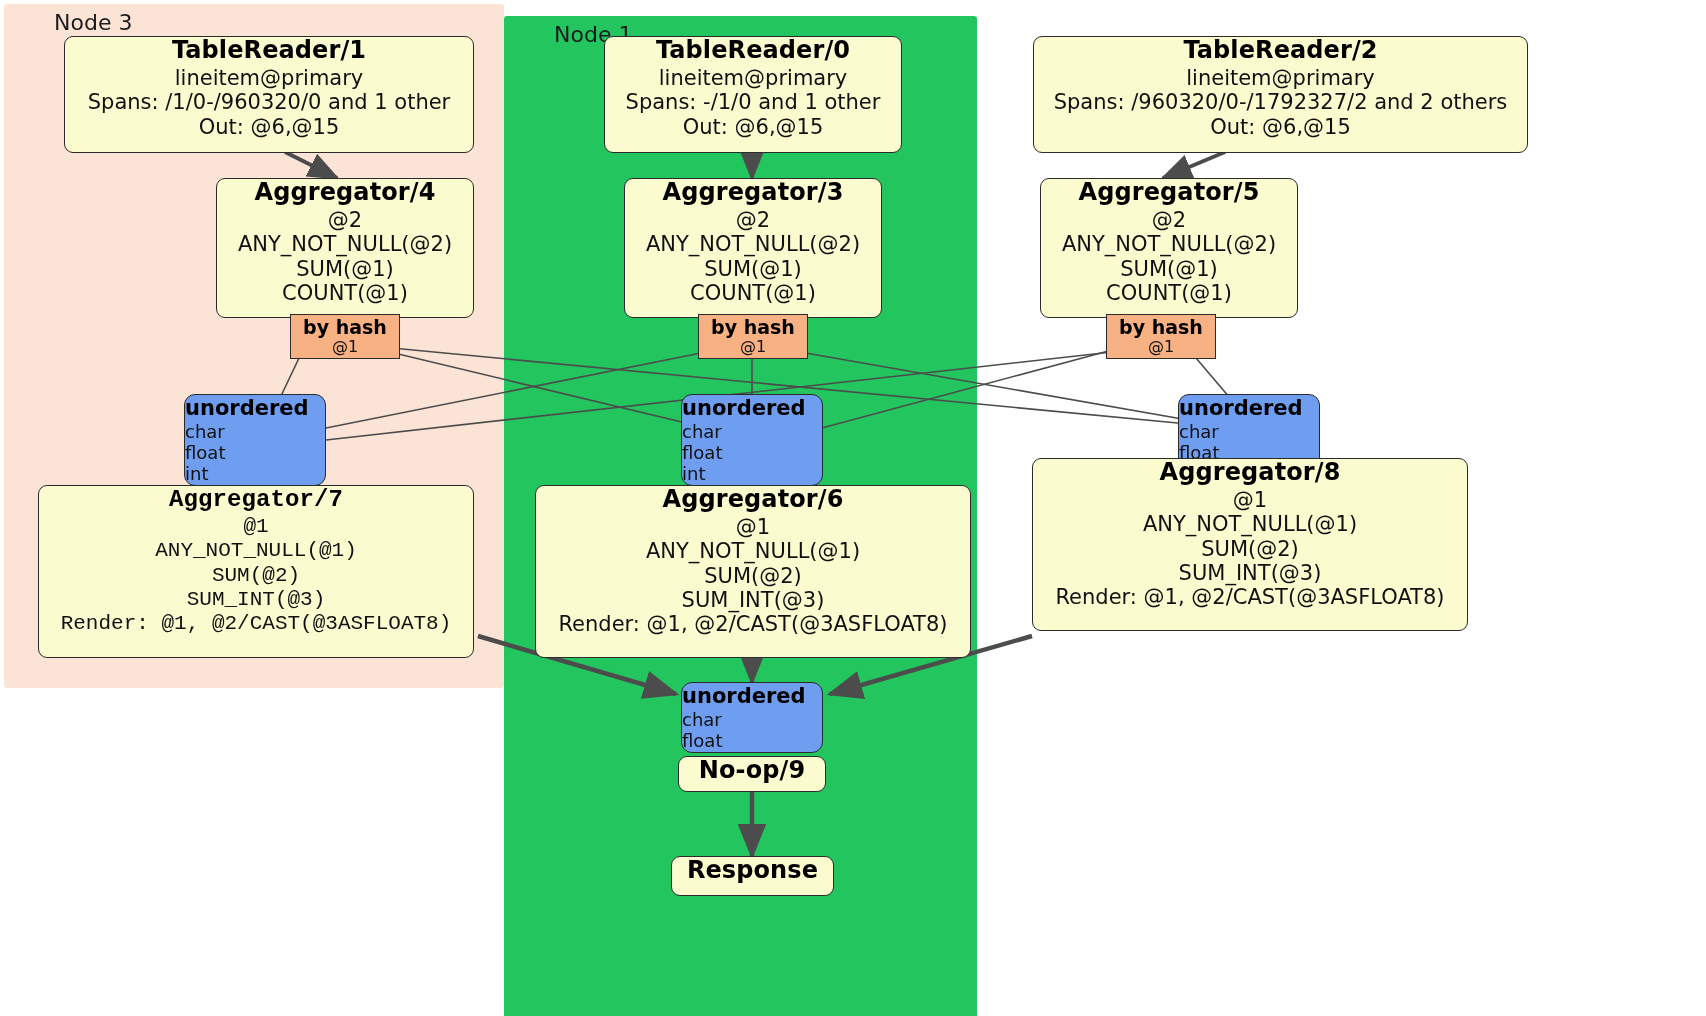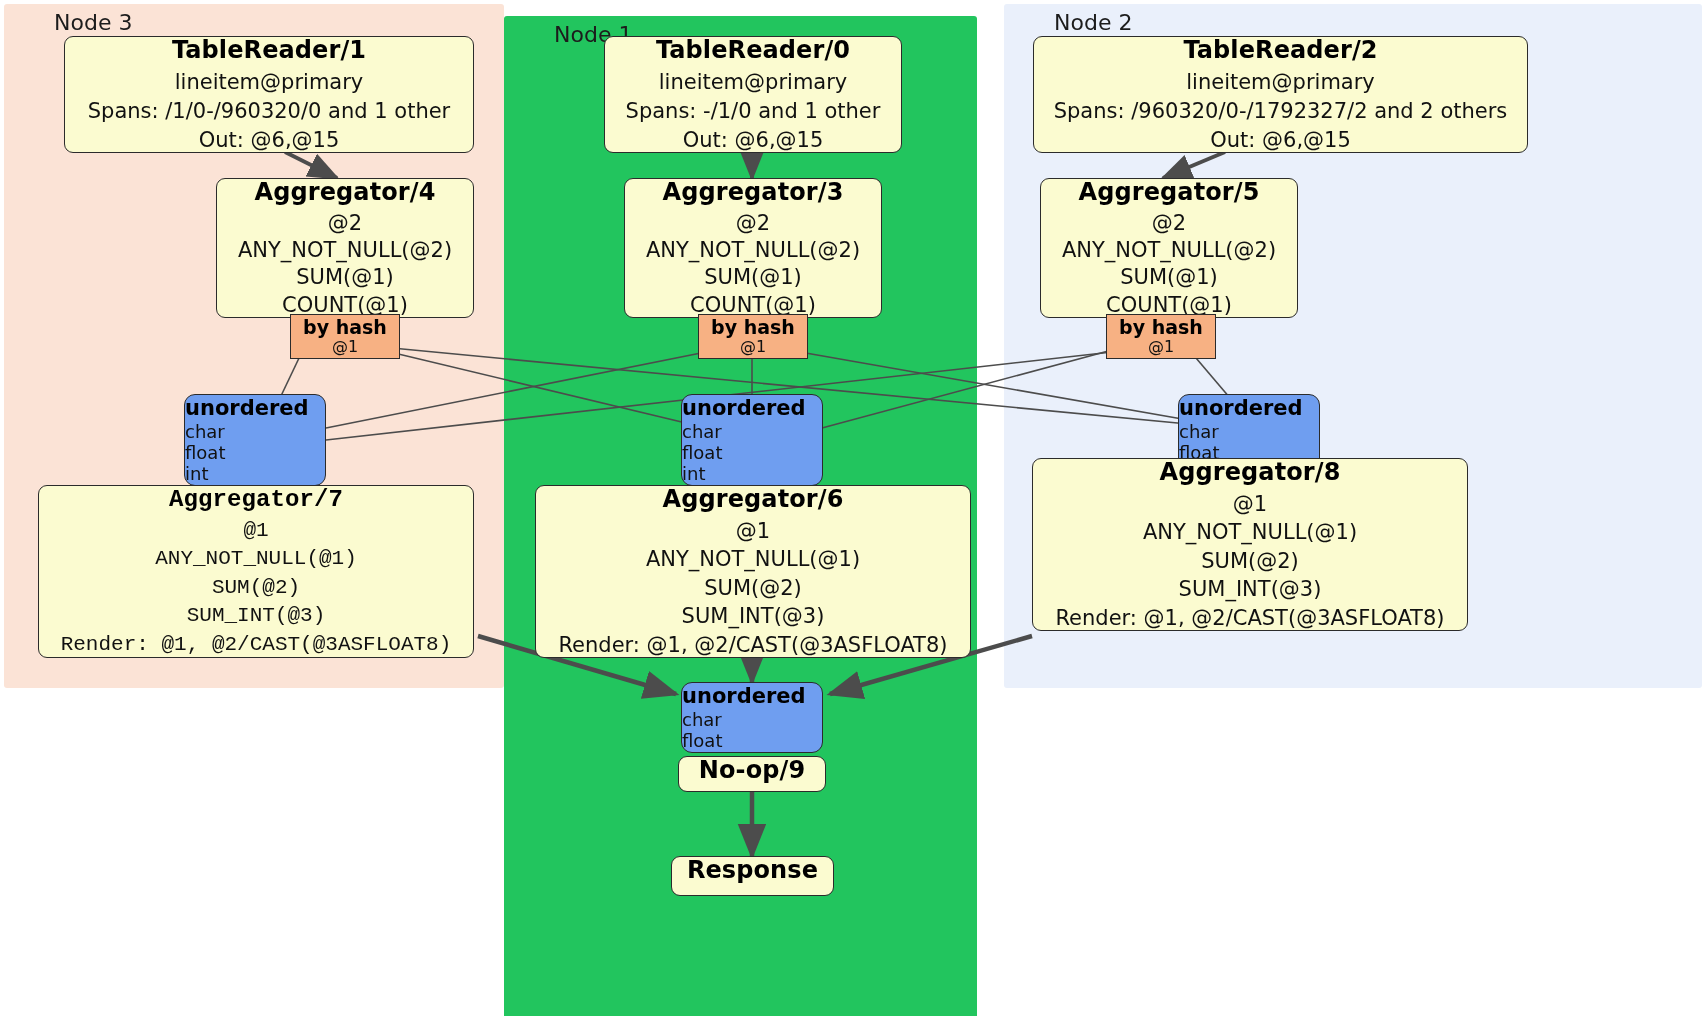--- a/index.html
+++ b/index.html
@@ -27,21 +27,21 @@
   }
 
   .box{
     position:absolute;
     box-sizing:border-box;
     border:1.6px solid #2b2b2b;
     border-radius:9px;
     text-align:center;
     display:flex;
     flex-direction:column;
-    justify-content:space-between;
+    justify-content:flex-start;
     align-items:center;
     line-height:1.16;
   }
   .box.proc{
     background:#fbfbd0;
   }
   .box .title{
     font-weight:bold;
     font-size:24px;
     color:#000;
@@ -88,23 +88,20 @@
 </head>
 <body>
 
 <div id="canvas">
 
   <div class="node-cluster" style="left:4px;top:4px;width:500px;height:684px;background:#fbe3d6;">
     <span class="cluster-label">Node 3</span>
   </div>
   <div class="node-cluster" style="left:504px;top:16px;width:473px;height:1006px;background:#22c55e;">
     <span class="cluster-label">Node 1</span>
-  </div>
-  <div class="node-cluster" style="left:1004px;top:4px;width:698px;height:684px;background:#eaf0fb;">
-    <span class="cluster-label">Node 2</span>
   </div>
 
   <svg class="edges" viewBox="0 0 1706 1016">
     <defs>
       <marker id="ah" markerWidth="9" markerHeight="9" refX="7.2" refY="3.2" orient="auto" markerUnits="strokeWidth">
         <path d="M0,0 L8,3.2 L0,6.4 z" fill="#4c4c4c"></path>
       </marker>
       <marker id="ahs" markerWidth="9" markerHeight="9" refX="7.2" refY="3.2" orient="auto" markerUnits="strokeWidth">
         <path d="M0,0 L8,3.2 L0,6.4 z" fill="#4c4c4c"></path>
       </marker>

